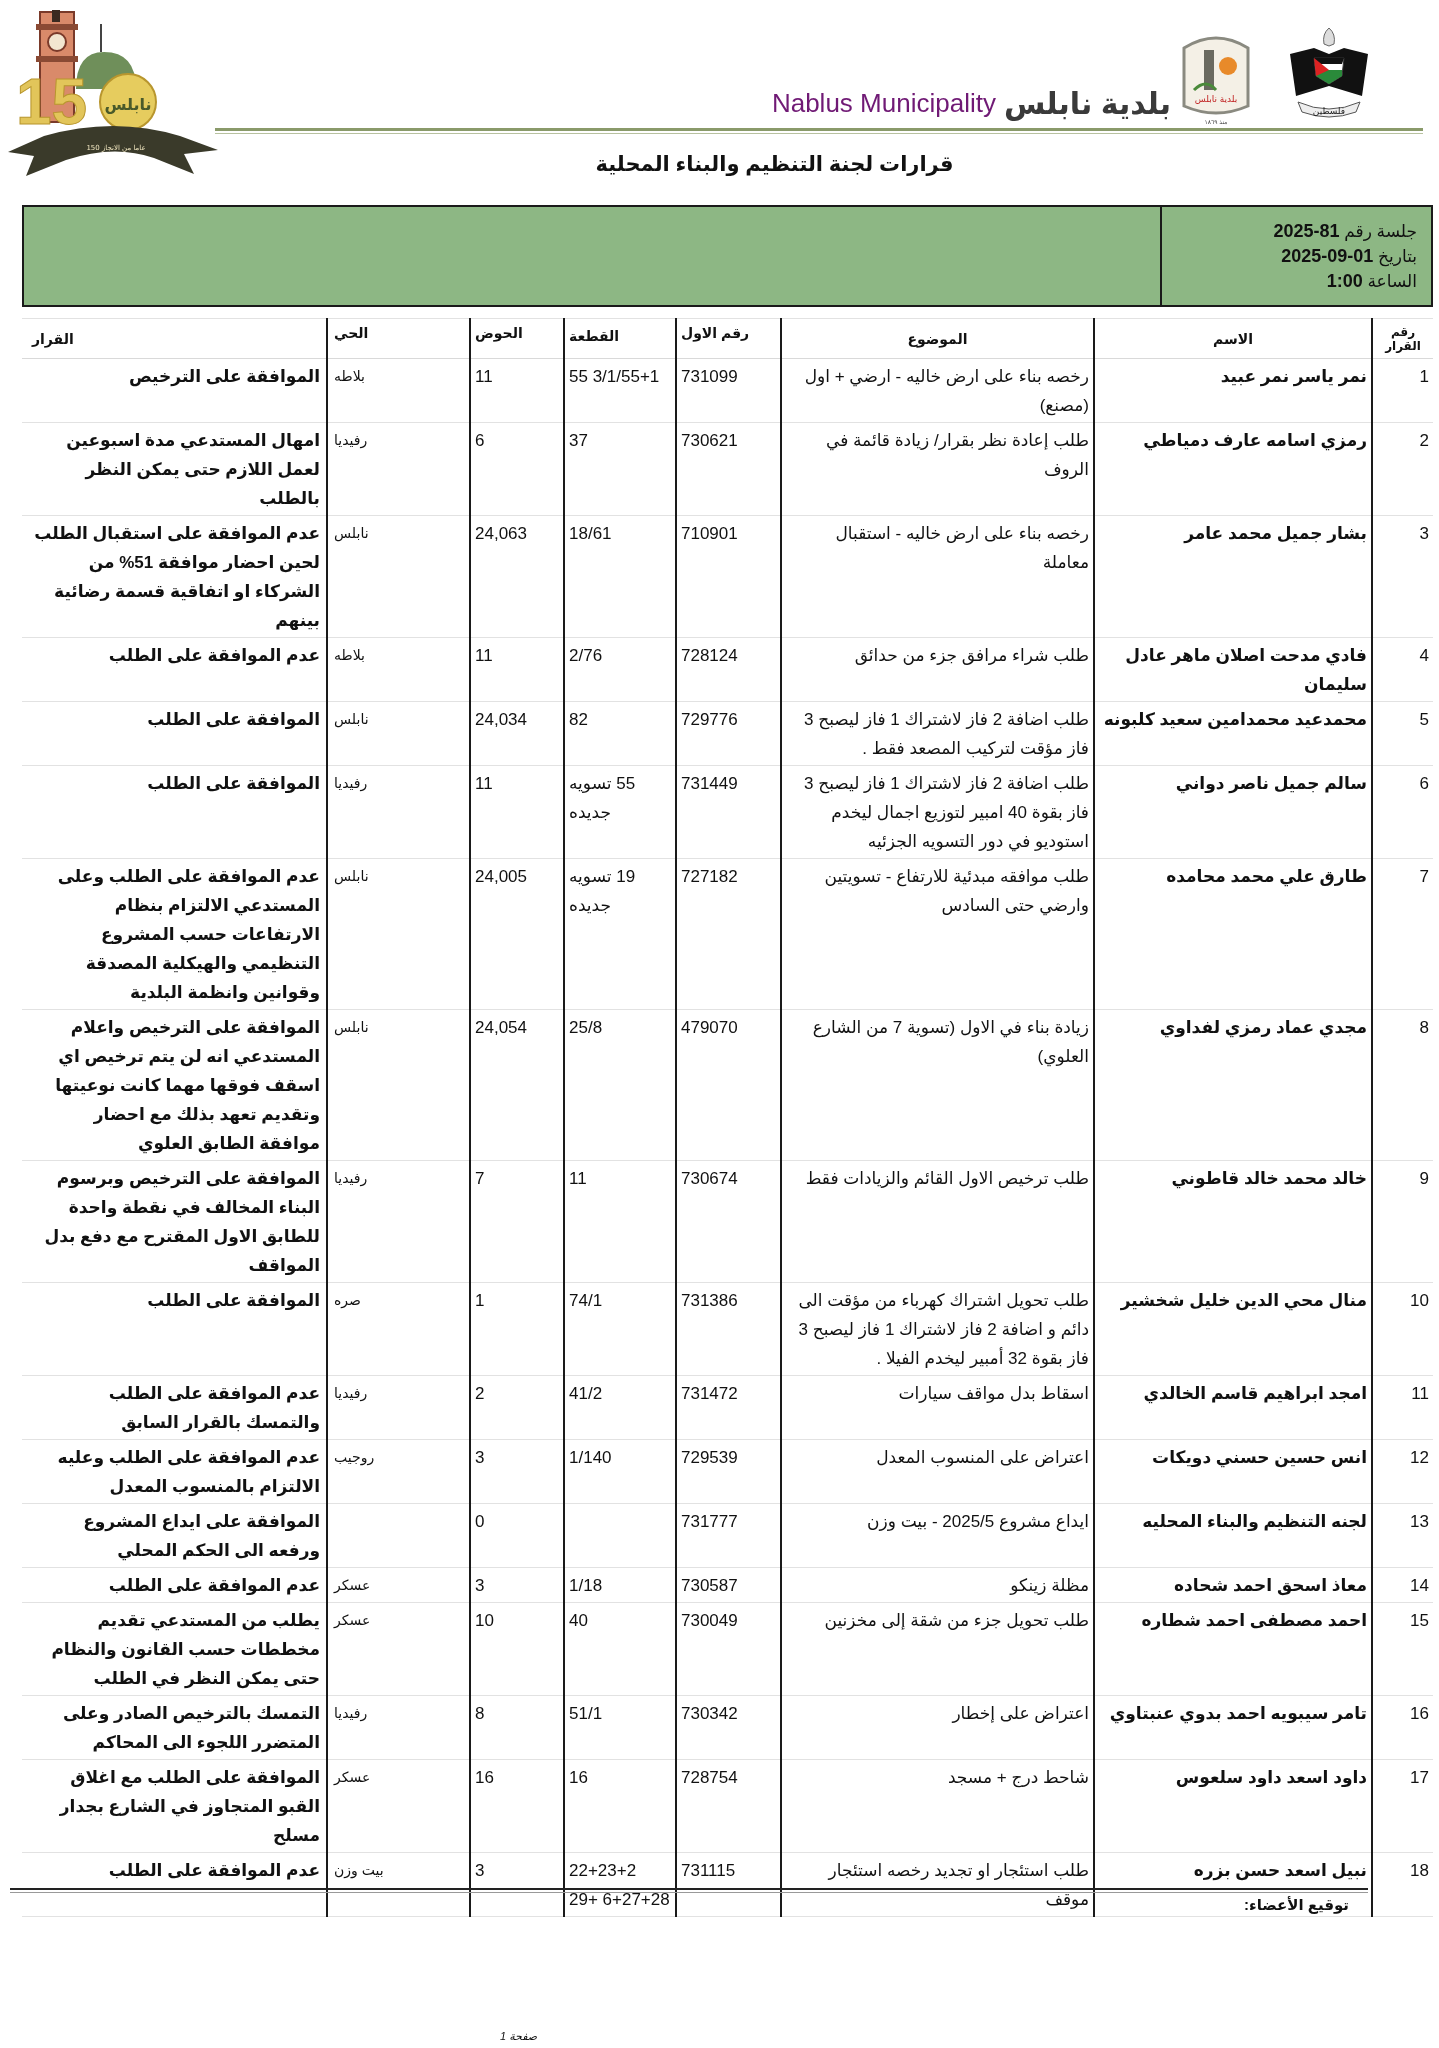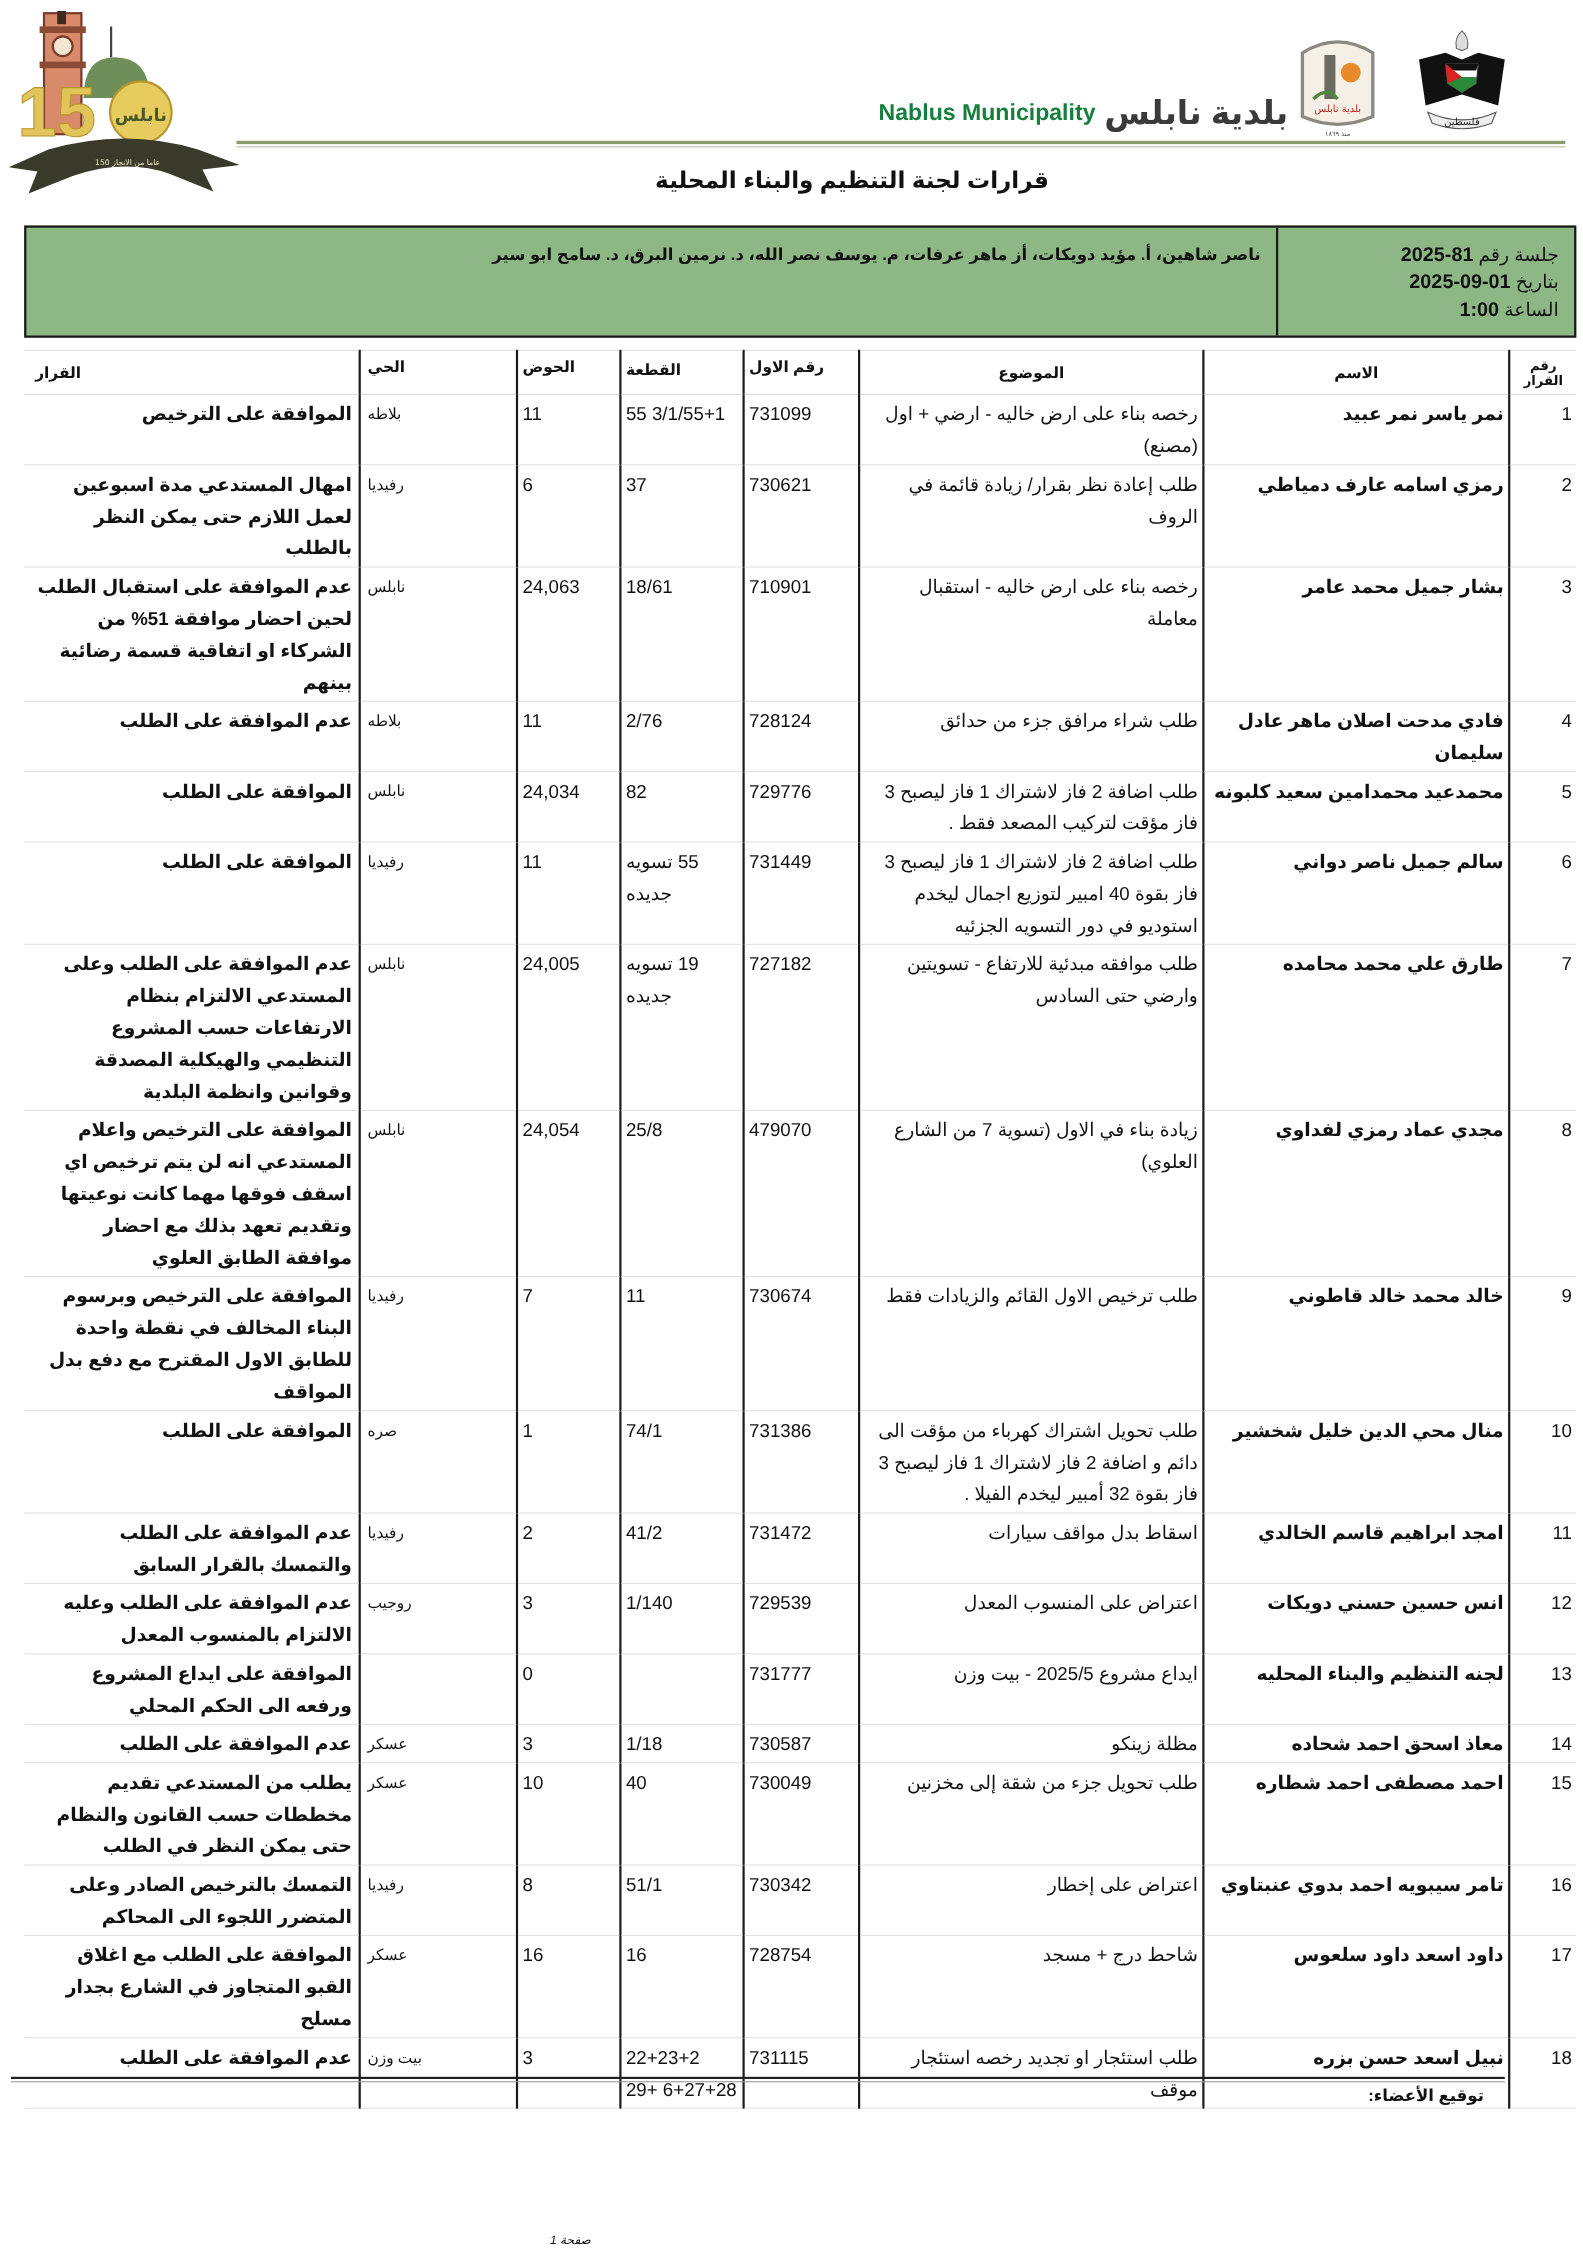--- a/index.html
+++ b/index.html
@@ -3,21 +3,21 @@
 <meta charset="utf-8">
 <style>
   html, body { margin: 0; padding: 0; background: #ffffff; }
   body { width: 1439px; height: 2048px; position: relative; overflow: hidden;
          font-family: "Liberation Sans", "DejaVu Sans", sans-serif; color: #111; }
   .abs { position: absolute; }
 
   
   .logo-150 { left: 4px; top: 4px; width: 225px; height: 175px; }
   .brand { right: 268px; top: 86px; height: 34px; display: flex; align-items: center; gap: 8px; direction: ltr; }
-  .brand-en { font-weight: bold; font-size: 21px; color: #15803d; }
+  .brand-en { font-weight: normal; font-size: 26px; color: #701a75; }
   .brand-ar { font-weight: bold; font-size: 30px; color: #3a3a3a; }
   .seal { left: 1176px; top: 28px; width: 80px; height: 98px; }
   .eagle { left: 1284px; top: 24px; width: 90px; height: 100px; }
   .header-rule { left: 215px; top: 128px; width: 1208px; height: 0; border-top: 3px solid #8a9a6a; }
   .header-rule2 { left: 215px; top: 133px; width: 1208px; height: 0; border-top: 1px solid #b8c2a0; }
 
   .page-title { left: 0; top: 152px; width: 1439px; text-align: center; direction: rtl;
                 font-weight: bold; font-size: 21px; padding-left: 110px; box-sizing: border-box; }
 
   
@@ -123,21 +123,20 @@
     <div>
       <span>بتاريخ</span>
       <b dir="ltr">2025-09-01</b>
     </div>
     <div>
       <span>الساعة</span>
       <b dir="ltr">1:00</b>
     </div>
   </div>
   <div class="session-members">
-    <div>ناصر شاهين، أ. مؤيد دويكات، أز ماهر عرفات، م. يوسف نصر الله، د. نرمين البرق، د. سامح ابو سير</div>
   </div>
 </div>
 
 <table class="decisions">
   <thead>
     <tr>
       <th class="c-num vsep">رقم القرار</th>
       <th class="c-name vsep">الاسم</th>
       <th class="c-subj vsep">الموضوع</th>
       <th class="c-req vsep" style="text-align:center">رقم الاول</th>

